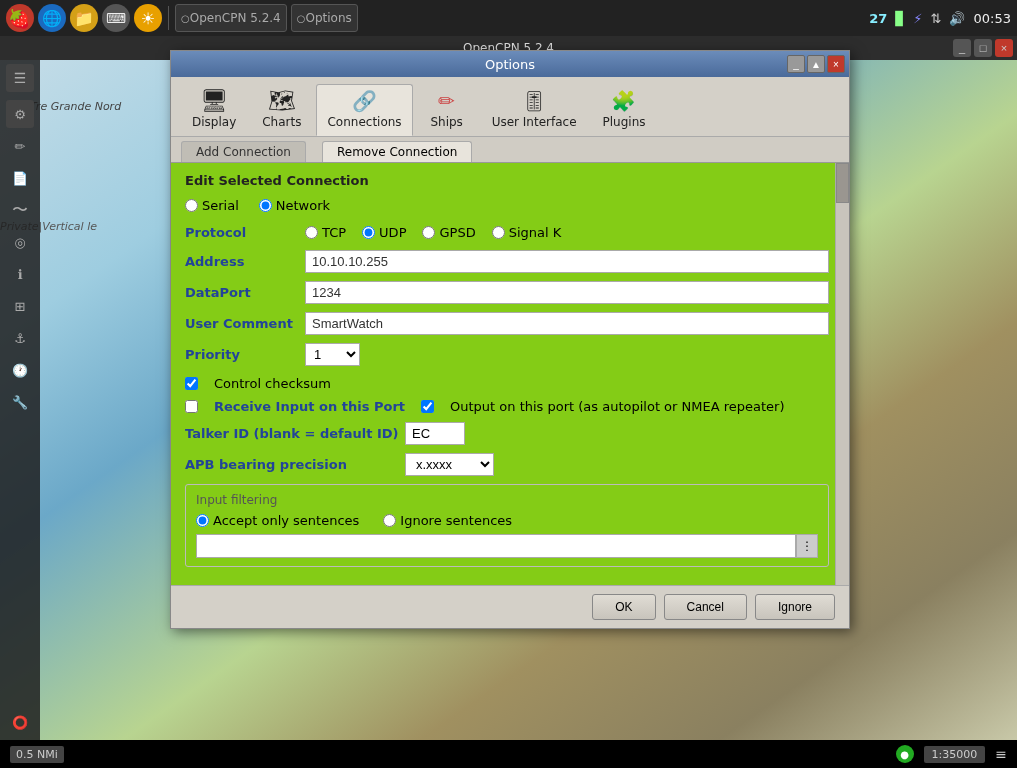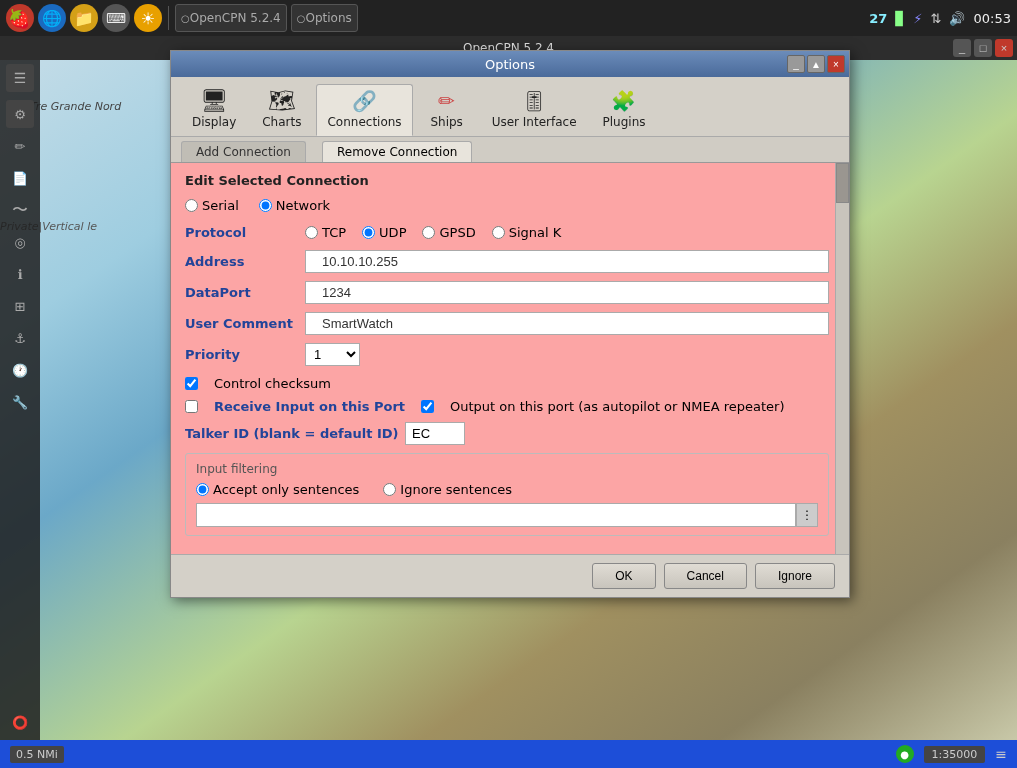--- a/index.html
+++ b/index.html
@@ -169,21 +169,21 @@
       background: #c0bdb5;
       color: #333;
     }
     .subtab.active {
       background: #e8e4dc;
       color: #000;
     }
 
     
     .content-area {
-      background: #fca5a5;
+      background: #84cc16;
       padding: 10px 14px;
       max-height: 480px;
       overflow-y: auto;
     }
 
     .section-title {
       font-size: 13px;
       font-weight: bold;
       color: #222;
       margin-bottom: 10px;
@@ -226,21 +226,21 @@
       margin-bottom: 8px;
     }
     .field-label {
       min-width: 120px;
       font-size: 13px;
       color: #224499;
       font-weight: bold;
     }
     .field-input {
       flex: 1;
-      padding: 3px 16px;
+      padding: 3px 6px;
       border: 1px solid #aaa;
       background: #fff;
       font-size: 13px;
       color: #333;
       max-width: 320px;
     }
 
     .priority-row {
       display: flex;
       align-items: center;
@@ -598,20 +598,30 @@
           <input type="checkbox" checked="" id="outputPortCb" style="">
           <label for="outputPortCb">Output on this port (as autopilot or NMEA repeater)</label>
         </div>
       </div>
 
       <div class="talker-row">
         <div class="talker-label">Talker ID (blank = default ID)</div>
         <input type="text" class="talker-input" value="EC" style="">
       </div>
 
+      <div class="apb-row">
+        <div class="apb-label">APB bearing precision</div>
+        <select class="apb-select">
+          <option>x</option>
+          <option>x.x</option>
+          <option>x.xx</option>
+          <option>x.xxx</option>
+          <option selected="">x.xxxx</option>
+        </select>
+      </div>
 
       <div class="input-filtering">
         <div class="filtering-legend">Input filtering</div>
         <div class="filter-options">
           <div class="radio-item">
             <input type="radio" name="filtertype" id="acceptRadio" checked="" style="">
             <label for="acceptRadio">Accept only sentences</label>
           </div>
           <div class="radio-item">
             <input type="radio" name="filtertype" id="ignoreRadio" style="">
@@ -631,19 +641,19 @@
     </div>
   </div>
 
   <div class="dialog-footer">
     <button class="footer-btn">OK</button>
     <button class="footer-btn">Cancel</button>
     <button class="footer-btn">Ignore</button>
   </div>
 </div>
 
-<div class="statusbar" style="position:absolute;bottom:0;left:0;right:0;height:28px;background:#1d4ed8;display:flex;align-items:center;padding:0 10px;color:#ccc;font-size:11px;gap:10px;z-index:10;justify-content:space-between;">
+<div class="statusbar" style="position:absolute;bottom:0;left:0;right:0;height:28px;background:#000000;display:flex;align-items:center;padding:0 10px;color:#ccc;font-size:11px;gap:10px;z-index:10;justify-content:space-between;">
   <div class="scale-label" style="background:#444;padding:2px 6px;border-radius:2px;">0.5 NMi</div>
   <div style="flex:1;"></div>
   <div style="width:18px;height:18px;background:#2a2;border-radius:50%;display:flex;align-items:center;justify-content:center;font-size:10px;color:#fff;">●</div>
   <div style="background:#444;padding:2px 8px;border-radius:2px;">1:35000</div>
   <div style="cursor:pointer;font-size:14px;">≡</div>
 </div>
 
 </body></html>

